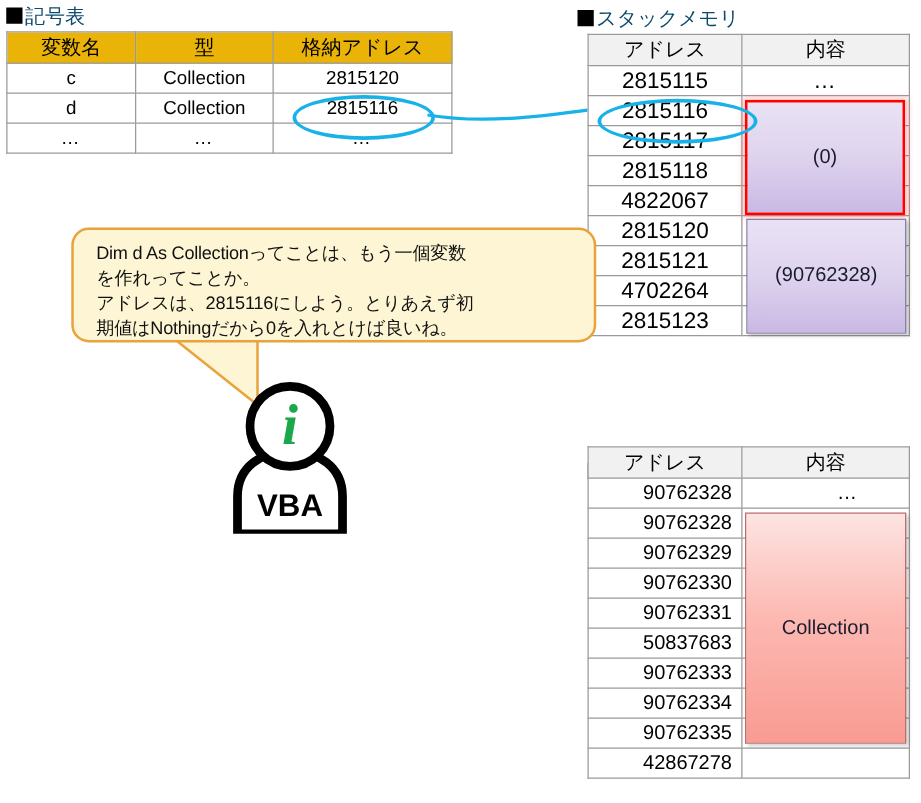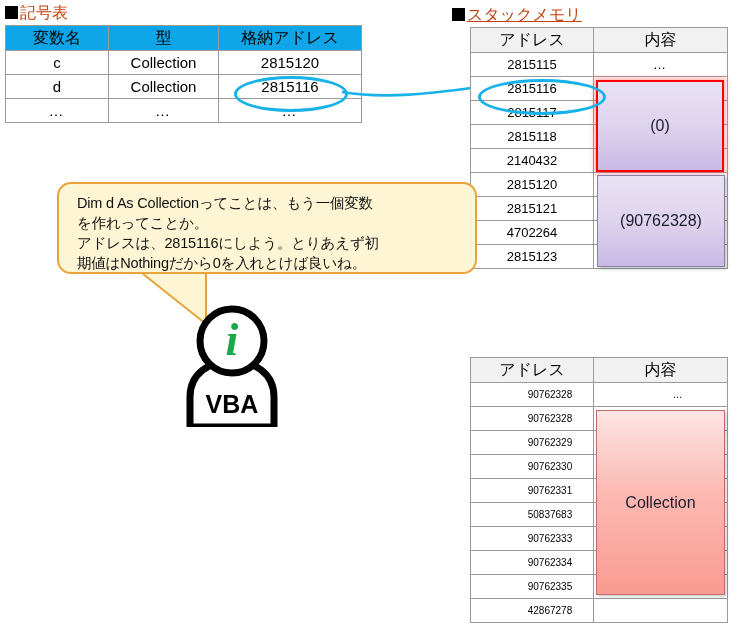--- a/index.html
+++ b/index.html
@@ -12,21 +12,21 @@
     height: 642px;
     position: relative;
     font-family: "Liberation Sans", "DejaVu Sans", sans-serif;
     overflow: hidden;
   }
 
   
   .section-head {
     position: absolute;
     font-size: 16px;
-    color: #c2410c;
+    color: #0c4a6e;
     white-space: nowrap;
     letter-spacing: 0px;
   }
   .sq {
     display: inline-block;
     width: 13px;
     height: 13px;
     background: #000000;
     margin-right: 2px;
     vertical-align: -1px;
@@ -45,48 +45,48 @@
     font-weight: normal;
     color: #000000;
     padding: 0;
     font-size: 15px;
     font-family: "Liberation Sans", "DejaVu Sans", sans-serif;
   }
 
   
   #symbol-table { left: 5px; top: 25px; }
   #symbol-table th {
-    background: #0ea5e9;
+    background: #eab308;
     height: 24px;
     font-size: 16px;
   }
   #symbol-table td { height: 23px; font-size: 15px; }
   .col-var  { width: 103px; }
   .col-type { width: 110px; }
   .col-addr { width: 143px; }
 
   
   #stack-table { left: 470px; top: 27px; }
   #stack-table th {
     background: #f1f1f1;
     height: 24px;
     font-size: 16px;
   }
-  #stack-table td { height: 23px; font-size: 13px; }
+  #stack-table td { height: 23px; font-size: 18px; }
   .col-saddr { width: 123px; }
   .col-scont { width: 134px; }
 
   
   #heap-table { left: 470px; top: 357px; }
   #heap-table th {
     background: #f1f1f1;
     height: 24px;
     font-size: 16px;
   }
-  #heap-table td { height: 23px; font-size: 10px; padding-left: 36px; }
+  #heap-table td { height: 23px; font-size: 16px; padding-left: 36px; }
   .col-haddr { width: 123px; }
   .col-hcont { width: 134px; }
 
   .ellipsis-cell { letter-spacing: 2px; font-size: 15px; }
 
   
   .memblock {
     position: absolute;
     display: flex;
     align-items: center;
@@ -235,21 +235,21 @@
   </tbody>
 </table>
 
 <div class="hl-ellipse" id="ellipse-symbol-addr"></div>
 
 <svg id="connector-svg" viewBox="0 0 180 50">
   <path d="M 12 22 C 60 30, 110 22, 155 16" stroke="#18b2e8" stroke-width="2.6" fill="none"></path>
   <path d="M 142 10 L 158 16 L 142 23" stroke="#18b2e8" stroke-width="2.6" fill="none" stroke-linejoin="miter"></path>
 </svg>
 
-<div class="section-head" style="left:452px; top:5px;text-decoration:underline;">
+<div class="section-head" style="left:462px; top:5px;">
   <span class="sq"></span><span>スタックメモリ</span>
 </div>
 
 <table class="grid" id="stack-table">
   <colgroup>
       <col class="col-saddr">
       <col class="col-scont">
     </colgroup>
   <thead>
     <tr>
@@ -268,21 +268,21 @@
     </tr>
     <tr>
       <td>2815117</td>
       <td></td>
     </tr>
     <tr>
       <td>2815118</td>
       <td></td>
     </tr>
     <tr>
-      <td>2140432</td>
+      <td>4822067</td>
       <td></td>
     </tr>
     <tr>
       <td>2815120</td>
       <td></td>
     </tr>
     <tr>
       <td>2815121</td>
       <td></td>
     </tr>

